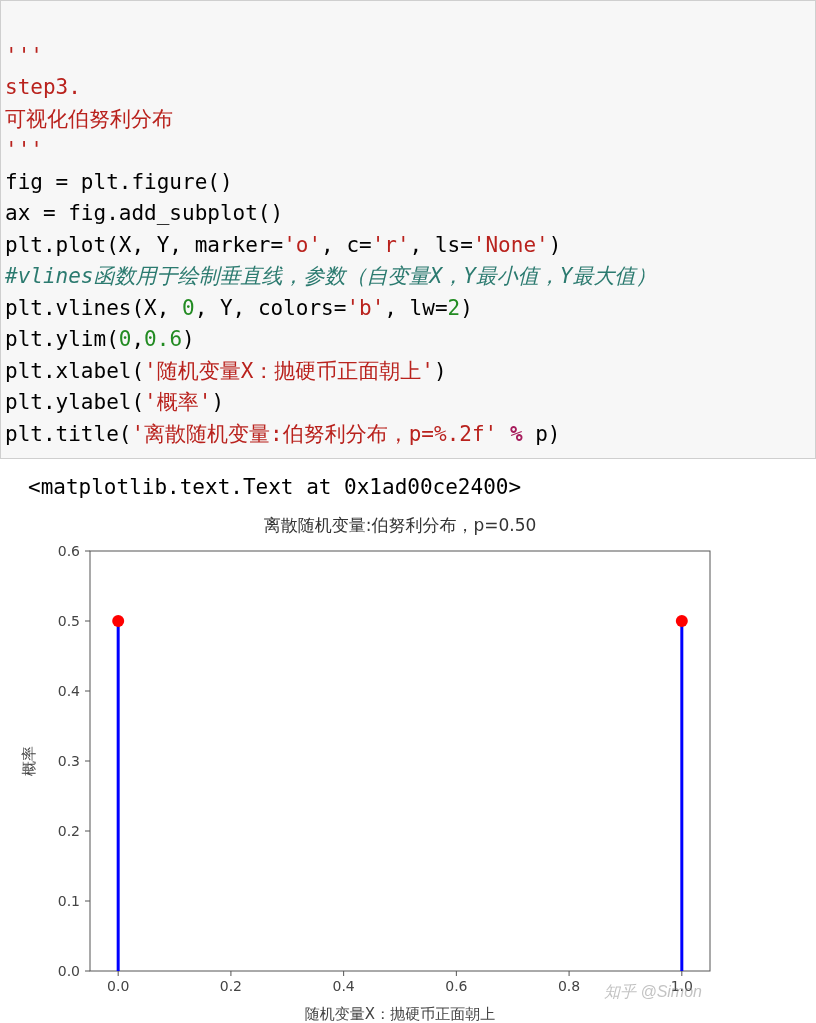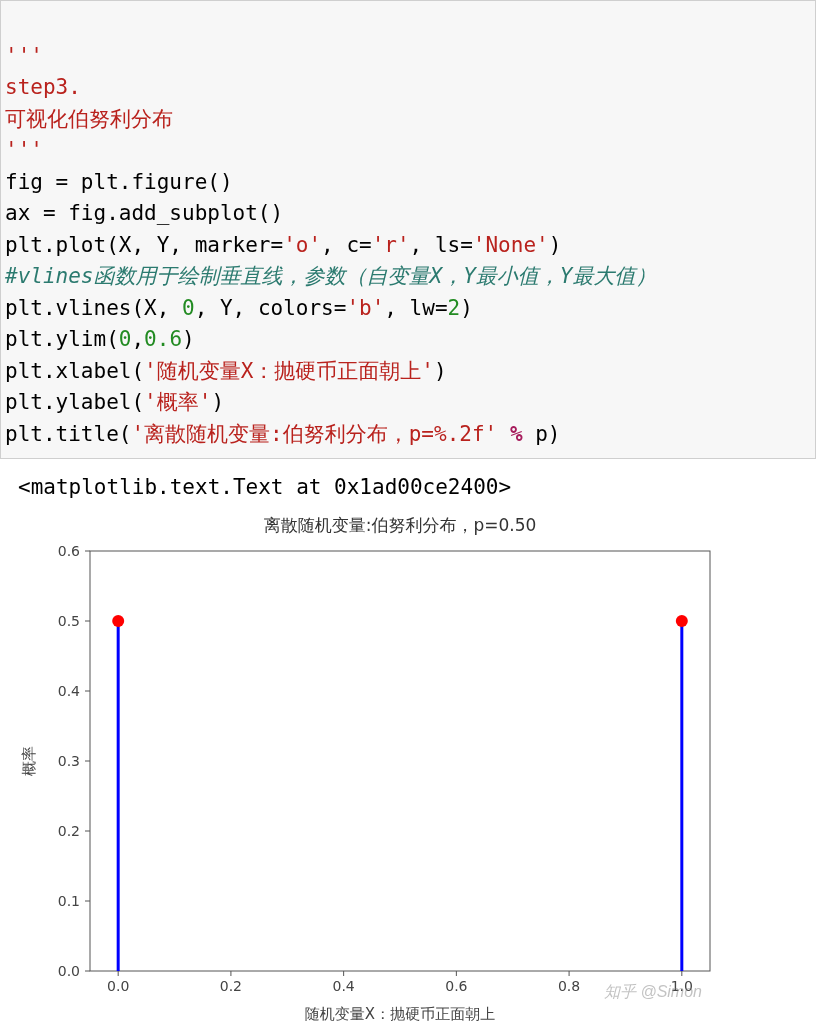--- a/index.html
+++ b/index.html
@@ -17,21 +17,21 @@
       white-space: pre;
       overflow: hidden;
     }
     .str { color: #b9221d; }
     .num { color: #228b22; }
     .op  { color: #a71d5d; font-weight: bold; }
     .cm  { color: #2b7a6f; font-style: italic; }
     .output-text {
       font-family: "DejaVu Sans Mono", Consolas, monospace;
       font-size: 21px;
-      padding: 16px 0 12px 18px;
+      padding: 16px 0 12px 28px;
     }
     .chart-wrap {
       width: 720px;
       height: 520px;
       position: relative;
       margin: 0 0 0 10px;
     }
     svg { display: block; }
     .tick-text { font-family: "DejaVu Sans", Arial, sans-serif; font-size: 14px; fill: #444; }
     .title-text { font-family: "Microsoft YaHei", "DejaVu Sans", Arial, sans-serif; font-size: 17px; fill: #333; }

